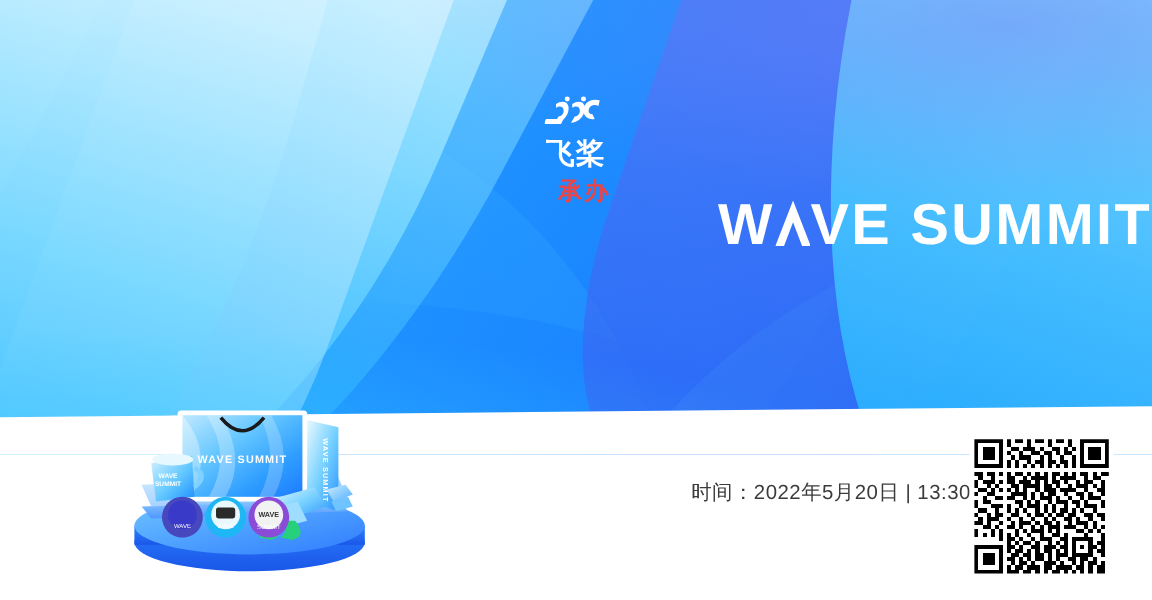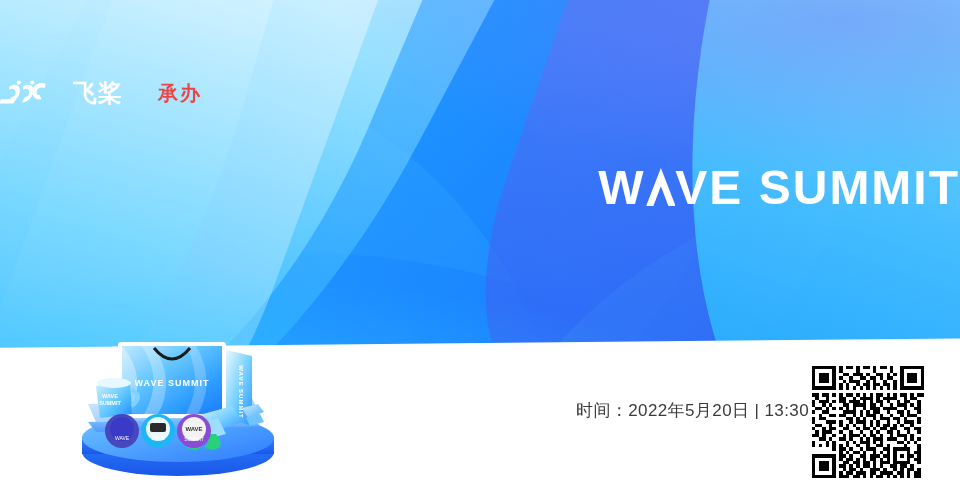--- a/index.html
+++ b/index.html
@@ -61,21 +61,21 @@
 
   
   .banner-edge{
     position:absolute;left:-20px;bottom:-34px;width:1010px;height:70px;
     background:#ffffff;transform:rotate(-0.55deg);z-index:6;
   }
 
   
   .logo-row{
     position:absolute;z-index:10;left:0;right:0;top:78px;
-    display:flex;align-items:center;gap:21px;
+    display:flex;align-items:center;gap:9px;flex-direction:column;
   }
   .paddle-mark{width:52px;height:30px;display:block;}
   .logo-cn{
     color:#ffffff;font-size:24px;font-weight:700;letter-spacing:1px;
     line-height:1;white-space:nowrap;
   }
   .logo-role{
     color:#ef4444;font-size:20px;font-weight:700;letter-spacing:2px;
     line-height:1;white-space:nowrap;margin-left:14px;
   }
@@ -106,21 +106,21 @@
   .info-note{font-size:17px;line-height:1.5;letter-spacing:.4px;white-space:nowrap;margin-top:7px;}
 
   
   .qr-card{
     position:absolute;z-index:14;left:808px;top:362px;
     width:120px;height:120px;background:#ffffff;padding:4px;box-sizing:border-box;
   }
   .qr-card svg{display:block;width:112px;height:112px;}
 
   
-  .merch{position:absolute;z-index:13;left:46px;top:330px;width:260px;height:170px;}
+  .merch{position:absolute;z-index:13;left:76px;top:330px;width:260px;height:170px;}
   .merch svg{display:block;width:260px;height:170px;}
 </style>
 </head>
 <body>
 
 <div id="poster">
 
   <div class="banner">
     <div class="rb rb4"></div>
     <div class="rb rb9"></div>

